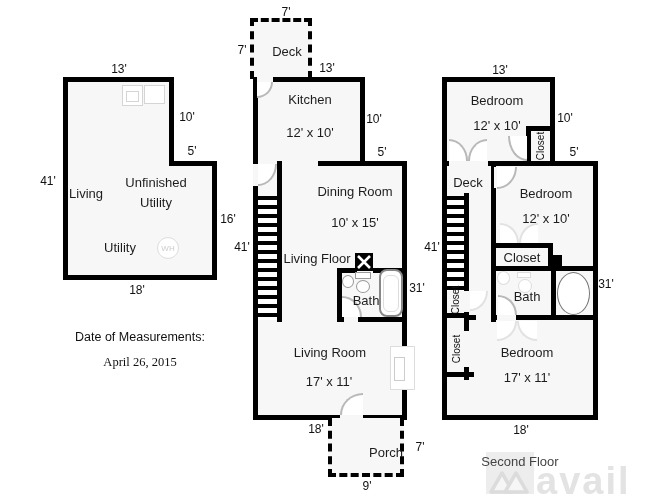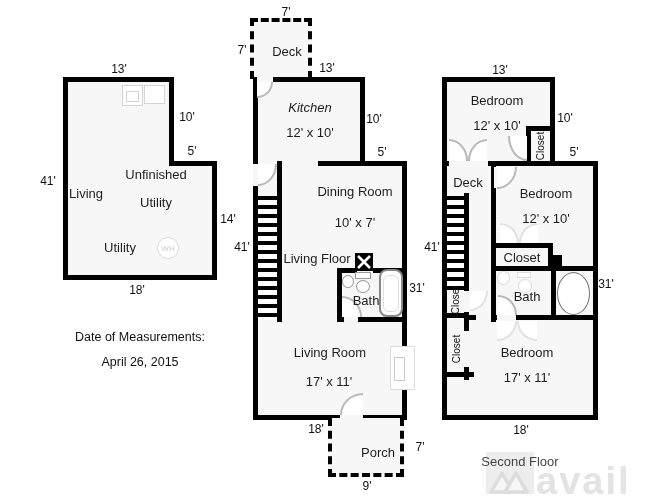--- a/index.html
+++ b/index.html
@@ -45,28 +45,28 @@
     <div class="w" style="left:212px;top:161px;width:5px;height:119px;"></div>
     <div class="w" style="left:63px;top:275px;width:154px;height:5px;"></div>
 
     <div class="fix ell" style="left:157px;top:237px;width:22px;height:22px;border-color:#ddd;"></div>
     <div class="lbl" style="left:168px;top:248px;font-size:8px;color:#ccc;">WH</div>
 
     <div class="lbl" style="left:119px;top:69px;">13'</div>
     <div class="lbl" style="left:187px;top:117px;">10'</div>
     <div class="lbl" style="left:192px;top:151px;">5'</div>
     <div class="lbl" style="left:48px;top:181px;">41'</div>
-    <div class="lbl" style="left:228px;top:219px;">14'</div>
+    <div class="lbl" style="left:228px;top:219px;">16'</div>
     <div class="lbl" style="left:137px;top:290px;">18'</div>
     <div class="lbl rm" style="left:86px;top:193px;">Living</div>
-    <div class="lbl rm" style="left:156px;top:174px;">Unfinished</div>
+    <div class="lbl rm" style="left:156px;top:182px;">Unfinished</div>
     <div class="lbl rm" style="left:156px;top:202px;">Utility</div>
     <div class="lbl rm" style="left:120px;top:247px;">Utility</div>
     <div class="note" style="left:140px;top:337px;">Date of Measurements:</div>
-    <div class="note" style="left:140px;top:362px;">April 26, 2015</div>
+    <div class="note" style="left:140px;top:362px;font-family:Liberation Serif, serif;">April 26, 2015</div>
   </div>
 
   <div>
 
     <div class="dash" style="left:250px;top:18px;width:54px;height:57px;border-bottom:none;"></div>
 
     <div class="f" style="left:255px;top:79px;width:108px;height:86px;"></div>
     <div class="f" style="left:255px;top:163px;width:150px;height:255px;"></div>
 
     <div class="w" style="left:253px;top:77px;width:112px;height:5px;"></div>
@@ -108,34 +108,34 @@
 
     <div class="fix" style="left:390px;top:346px;width:25px;height:44px;border-color:#ddd;"></div>
     <div class="fix" style="left:394px;top:357px;width:11px;height:24px;border-color:#ccc;"></div>
 
     <div class="dash" style="left:328px;top:418px;width:68px;height:55px;border-top:none;"></div>
 
     <div class="lbl" style="left:286px;top:12px;">7'</div>
     <div class="lbl" style="left:242px;top:50px;">7'</div>
     <div class="lbl rm" style="left:287px;top:51px;">Deck</div>
     <div class="lbl" style="left:327px;top:68px;">13'</div>
-    <div class="lbl rm" style="left:310px;top:107px;font-style:italic;">Kitchen</div>
+    <div class="lbl rm" style="left:310px;top:99px;">Kitchen</div>
     <div class="lbl rm" style="left:310px;top:132px;">12' x 10'</div>
     <div class="lbl" style="left:374px;top:119px;">10'</div>
     <div class="lbl" style="left:382px;top:152px;">5'</div>
     <div class="lbl rm" style="left:355px;top:191px;">Dining Room</div>
-    <div class="lbl rm" style="left:355px;top:222px;">10' x 7'</div>
+    <div class="lbl rm" style="left:355px;top:222px;">10' x 15'</div>
     <div class="lbl rm" style="left:317px;top:258px;">Living Floor</div>
     <div class="lbl" style="left:242px;top:247px;">41'</div>
     <div class="lbl rm" style="left:366px;top:300px;">Bath</div>
     <div class="lbl" style="left:417px;top:288px;">31'</div>
     <div class="lbl rm" style="left:330px;top:352px;">Living Room</div>
     <div class="lbl rm" style="left:329px;top:381px;">17' x 11'</div>
     <div class="lbl" style="left:316px;top:429px;">18'</div>
-    <div class="lbl rm" style="left:378px;top:452px;">Porch</div>
+    <div class="lbl rm" style="left:386px;top:452px;">Porch</div>
     <div class="lbl" style="left:420px;top:447px;">7'</div>
     <div class="lbl" style="left:367px;top:486px;">9'</div>
   </div>
 
   <div>
 
     <div class="f" style="left:444px;top:79px;width:109px;height:86px;"></div>
     <div class="f" style="left:444px;top:163px;width:152px;height:255px;"></div>
 
     <div class="w" style="left:442px;top:77px;width:113px;height:5px;"></div>

